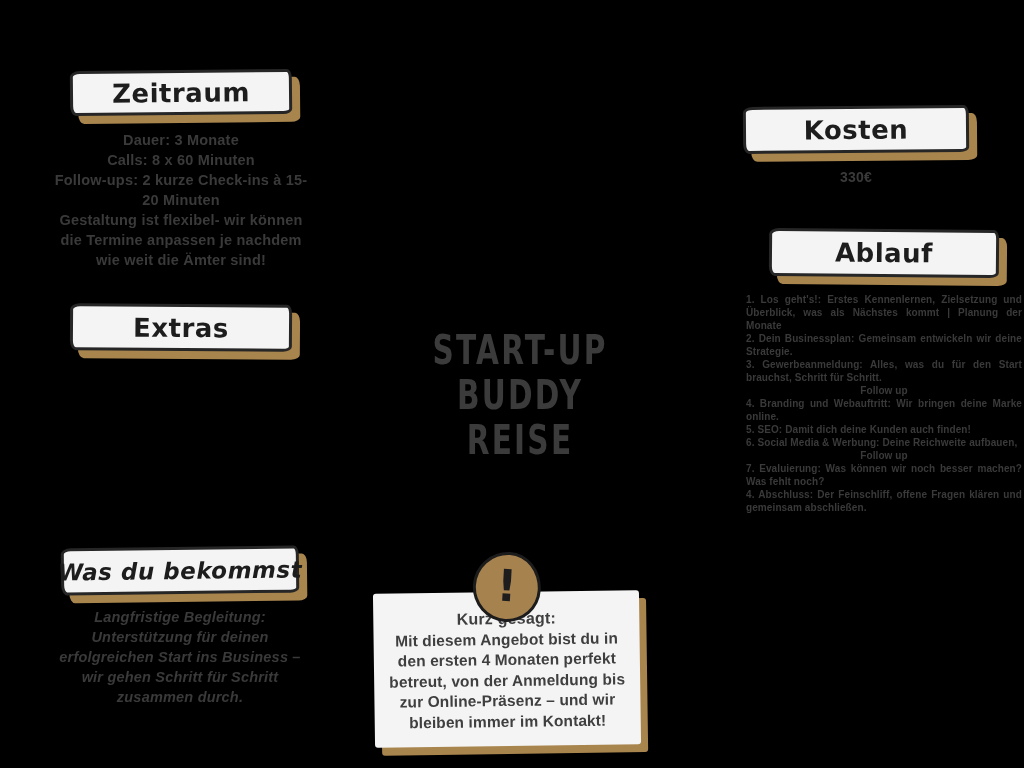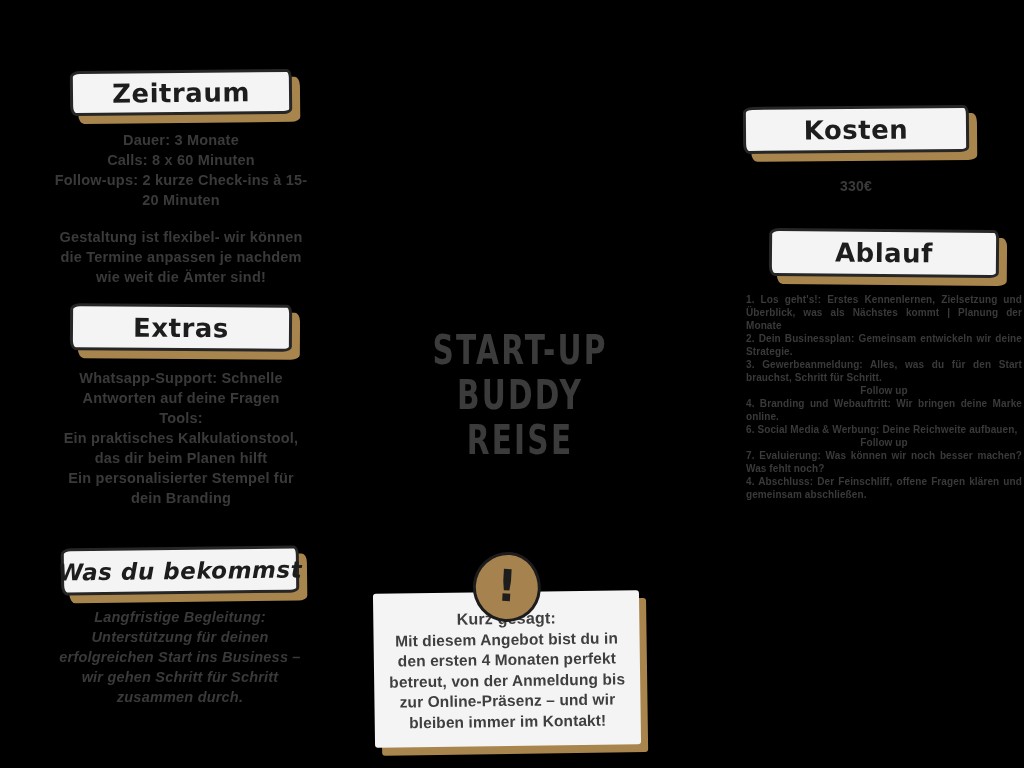--- a/index.html
+++ b/index.html
@@ -40,35 +40,35 @@
     font-size:14.5px;
     line-height:1.38;
     white-space:pre-line;
     letter-spacing:0.2px;
   }
 
   
   #panel-zeitraum{left:35px;top:70px;width:292px;}
   #panel-zeitraum .hand-box{width:222px;height:45px;transform:rotate(-0.6deg);}
   #panel-zeitraum .details{margin-top:15px;}
-  #panel-zeitraum .flex-note{margin-top:17px;}
+  #panel-zeitraum .flex-note{}
 
   #panel-extras{left:35px;top:304px;width:292px;}
   #panel-extras .hand-box{width:222px;height:47px;transform:rotate(0.4deg);}
   #panel-extras .details{margin-top:17px;}
 
   #panel-wdb{left:30px;top:547px;width:300px;font-style:italic;}
   #panel-wdb .hand-box{width:238px;height:47px;transform:rotate(-0.7deg);}
   #panel-wdb .box-label{font-size:23px;}
   #panel-wdb .details{margin-top:13px;}
 
   
   #panel-kosten{left:730px;top:106px;width:252px;}
   #panel-kosten .hand-box{width:226px;height:47px;transform:rotate(-0.5deg);}
-  #panel-kosten .kosten-value{margin-top:24px;font-size:14px;}
+  #panel-kosten .kosten-value{margin-top:15px;font-size:14px;}
 
   #panel-ablauf{left:746px;top:229px;width:276px;}
   #panel-ablauf .hand-box{width:230px;height:48px;transform:rotate(0.5deg);}
   .ablauf-list{margin-top:16px;}
   .ablauf-item{
     margin:0;
     font-weight:bold;
     color:#3a3a3a;
     font-size:10px;
     line-height:1.3;
@@ -149,27 +149,20 @@
 20 Minuten</p>
     <p class="body-text flex-note">Gestaltung ist flexibel- wir können
 die Termine anpassen je nachdem
 wie weit die Ämter sind!</p>
   </section>
 
   <section class="panel" id="panel-extras">
     <div class="hand-box">
       <span class="box-label">Extras</span>
     </div>
-    <p class="body-text details">Whatsapp-Support: Schnelle
-Antworten auf deine Fragen
-Tools:
-Ein praktisches Kalkulationstool,
-das dir beim Planen hilft
-Ein personalisierter Stempel für
-dein Branding</p>
   </section>
 
   <section class="panel" id="panel-wdb">
     <div class="hand-box">
       <span class="box-label">Was du bekommst</span>
     </div>
     <p class="body-text details">Langfristige Begleitung:
 Unterstützung für deinen
 erfolgreichen Start ins Business –
 wir gehen Schritt für Schritt
@@ -186,20 +179,21 @@
   <section class="panel" id="panel-ablauf">
     <div class="hand-box">
       <span class="box-label">Ablauf</span>
     </div>
     <div class="ablauf-list">
       <p class="ablauf-item">1. Los geht's!: Erstes Kennenlernen, Zielsetzung und Überblick, was als Nächstes kommt | Planung der Monate</p>
       <p class="ablauf-item">2. Dein Businessplan: Gemeinsam entwickeln wir deine Strategie.</p>
       <p class="ablauf-item">3. Gewerbeanmeldung: Alles, was du für den Start brauchst, Schritt für Schritt.</p>
       <p class="ablauf-item fu">Follow up</p>
       <p class="ablauf-item">4. Branding und Webauftritt: Wir bringen deine Marke online.</p>
+      <p class="ablauf-item">5. SEO: Damit dich deine Kunden auch finden!</p>
       <p class="ablauf-item">6. Social Media &amp; Werbung: Deine Reichweite aufbauen,</p>
       <p class="ablauf-item fu">Follow up</p>
       <p class="ablauf-item">7. Evaluierung: Was können wir noch besser machen? Was fehlt noch?</p>
       <p class="ablauf-item">4. Abschluss: Der Feinschliff, offene Fragen klären und gemeinsam abschließen.</p>
     </div>
   </section>
 
   <aside id="note">
     <div id="note-badge">
       <span class="excl">!</span>

